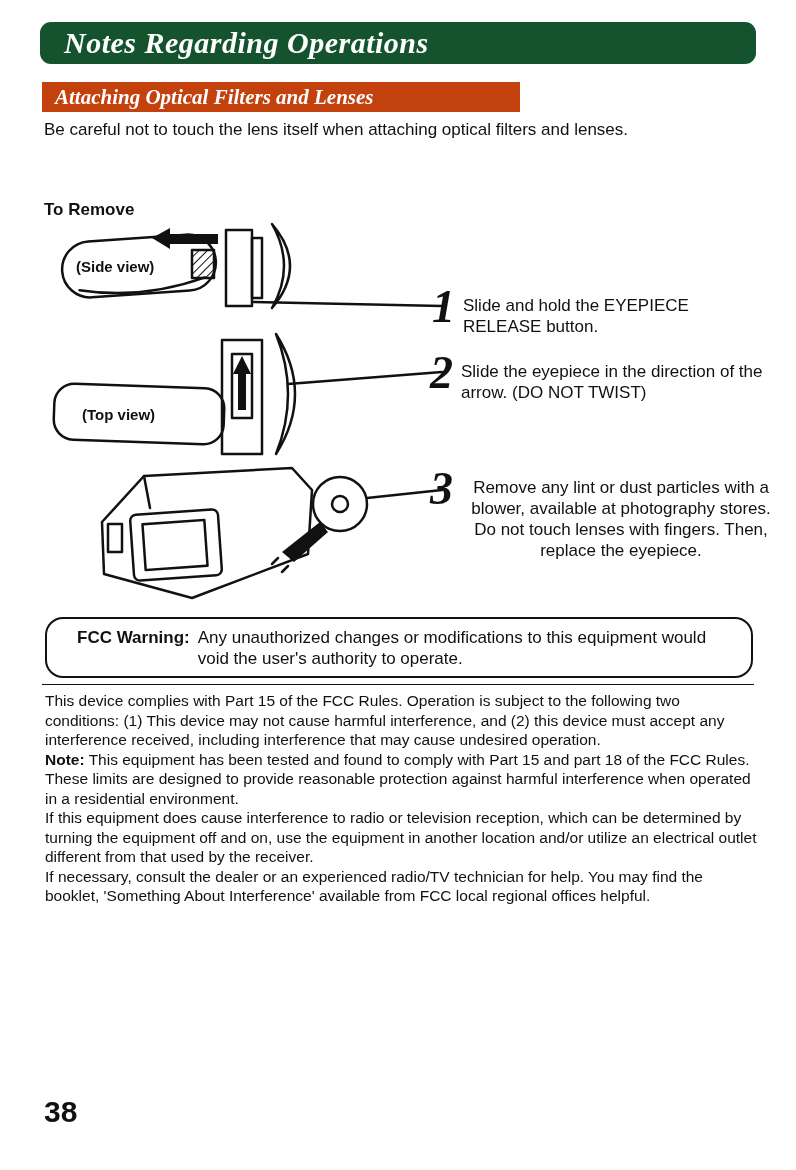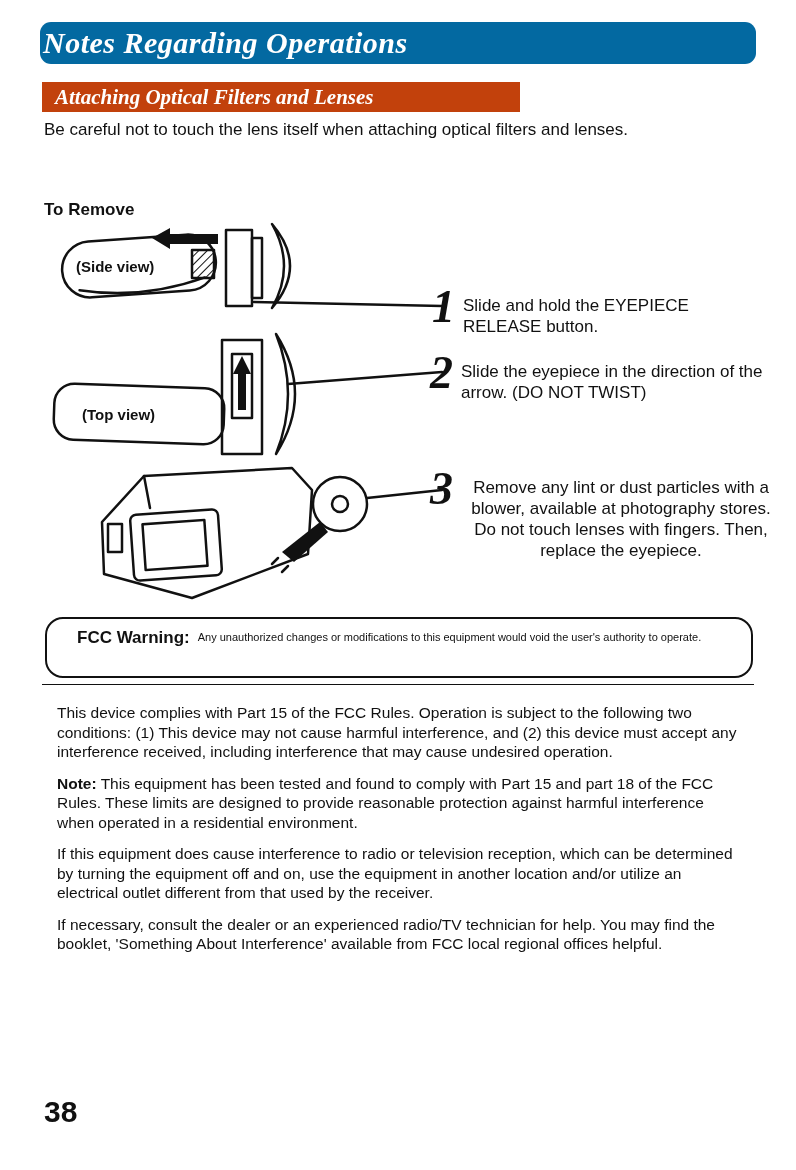--- a/index.html
+++ b/index.html
@@ -3,22 +3,22 @@
 <meta charset="utf-8">
 <style>
   * { margin:0; padding:0; box-sizing:border-box; }
   html,body { background:#ffffff; }
   .page {
     position:relative; width:796px; height:1170px; background:#ffffff;
     color:#111111; font-family:"Liberation Sans", sans-serif; overflow:hidden;
   }
   .banner {
     position:absolute; left:40px; top:22px; width:716px; height:42px;
-    background:#0369a1; border-radius:11px; display:flex; align-items:center;
-    padding-left:3px;
+    background:#14532d; border-radius:11px; display:flex; align-items:center;
+    padding-left:24px;
   }
   .banner span {
     color:#ffffff; font-family:"Liberation Serif", serif; font-style:italic;
     font-weight:bold; font-size:30px; letter-spacing:0.5px; white-space:nowrap;
   }
   .bar {
     position:absolute; background:#c2410c; height:30px; display:flex;
     align-items:center; padding-left:13px;
   }
   .bar span {
@@ -39,24 +39,24 @@
   .step-text { font-size:17px; line-height:21px; padding-top:9px; }
   .step1 { left:432px; top:286px; } .step1 .step-text { width:265px; }
   .step2 { left:430px; top:352px; } .step2 .step-text { width:312px; }
   .step3 { left:430px; top:468px; } .step3 .step-text { width:320px;text-align:center; }
   .fcc-box {
     position:absolute; left:45px; top:617px; width:708px; height:61px;
     border:2.5px solid #111111; border-radius:18px; display:flex; gap:8px;
     padding:8px 12px 0 14px;
   }
   .fcc-box .label { font-weight:bold; font-size:17px; white-space:nowrap; line-height:21px;margin-left:16px; }
-  .fcc-box .text { font-size:11px; line-height:21px; }
+  .fcc-box .text { font-size:17px; line-height:21px; }
   .divider { position:absolute; left:42px; top:684px; width:712px; border-top:1.5px solid #111111; }
   .fcc-text { position:absolute; left:45px; top:691px; width:712px; font-size:15.5px; line-height:19.5px; }
-  .fcc-text p { margin:12px; }
+  .fcc-text p { margin:0; }
   .bold { font-weight:bold; }
   .page-number { position:absolute; left:44px; top:1095px; font-size:30px; font-weight:bold; }
 </style>
 </head>
 <body>
 
 <div class="page">
 
   <div class="banner">
     <span>Notes Regarding Operations</span>

